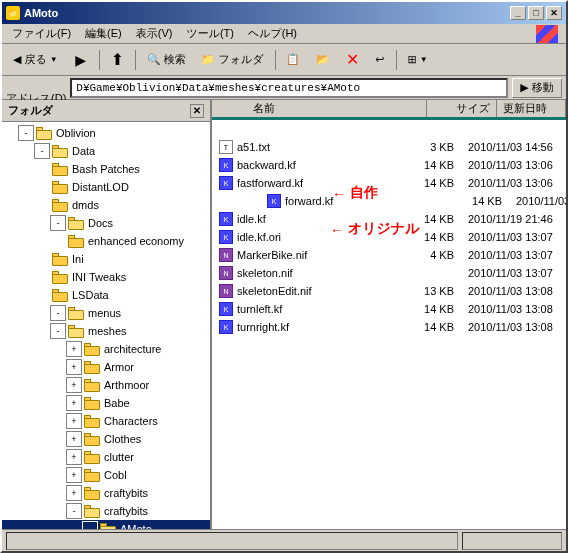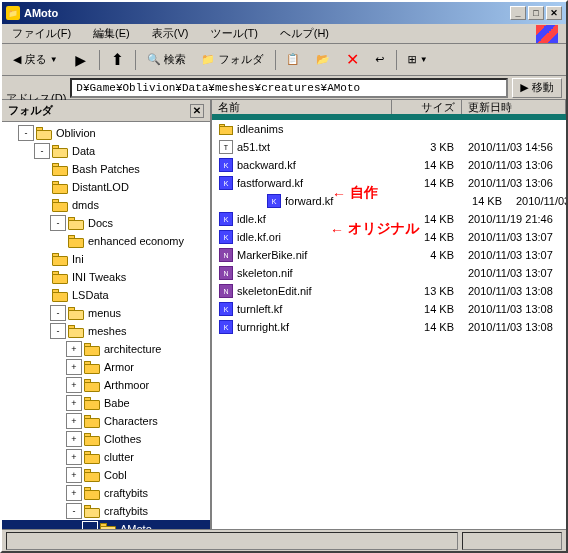--- a/index.html
+++ b/index.html
@@ -71,21 +71,21 @@
       cursor: pointer;
       color: #000;
     }
 
     .menubar {
       background: #d4d0c8;
       height: 20px;
       display: flex;
       align-items: center;
       padding: 0 4px;
-      gap: 10px;
+      gap: 2px;
       border-bottom: 1px solid #808080;
     }
 
     .menu-item {
       padding: 2px 6px;
       font-size: 11px;
       cursor: pointer;
     }
 
     .toolbar {
@@ -309,23 +309,24 @@
       flex: 1;
       background: white;
       overflow: hidden;
       display: flex;
       flex-direction: column;
     }
 
     .file-list-header {
       display: flex;
       background: #d4d0c8;
-      border-bottom: 6px solid #0f766e;
+      border-bottom: 3px solid #0f766e;
       height: 20px;
       flex-shrink: 0;
+      padding-left: 35px;
     }
 
     .col-header {
       padding: 2px 6px;
       font-size: 11px;
       border-right: 1px solid #808080;
       cursor: pointer;
       display: flex;
       align-items: center;
       user-select: none;
@@ -900,29 +901,20 @@
 
         <div class="file-list-header">
           <div class="col-header col-name">名前</div>
           <div class="col-header col-size">サイズ</div>
           <div class="col-header col-date">更新日時</div>
         </div>
 
         <div class="file-list" style="position:relative;">
 
           <div class="file-row">
-            <div class="file-cell name">
-              <span class="file-icon">
-                  <span class="folder-small">
-                    <span class="fs-tab"></span>
-                    <span class="fs-body"></span>
-                  </span>
-                </span>
-              <span>idleanims</span>
-            </div>
             <div class="file-cell size"></div>
             <div class="file-cell date"></div>
           </div>
 
           <div class="file-row">
             <div class="file-cell name">
               <span class="file-icon">
                   <span class="txt-icon">T</span>
                 </span>
               <span>a51.txt</span>

